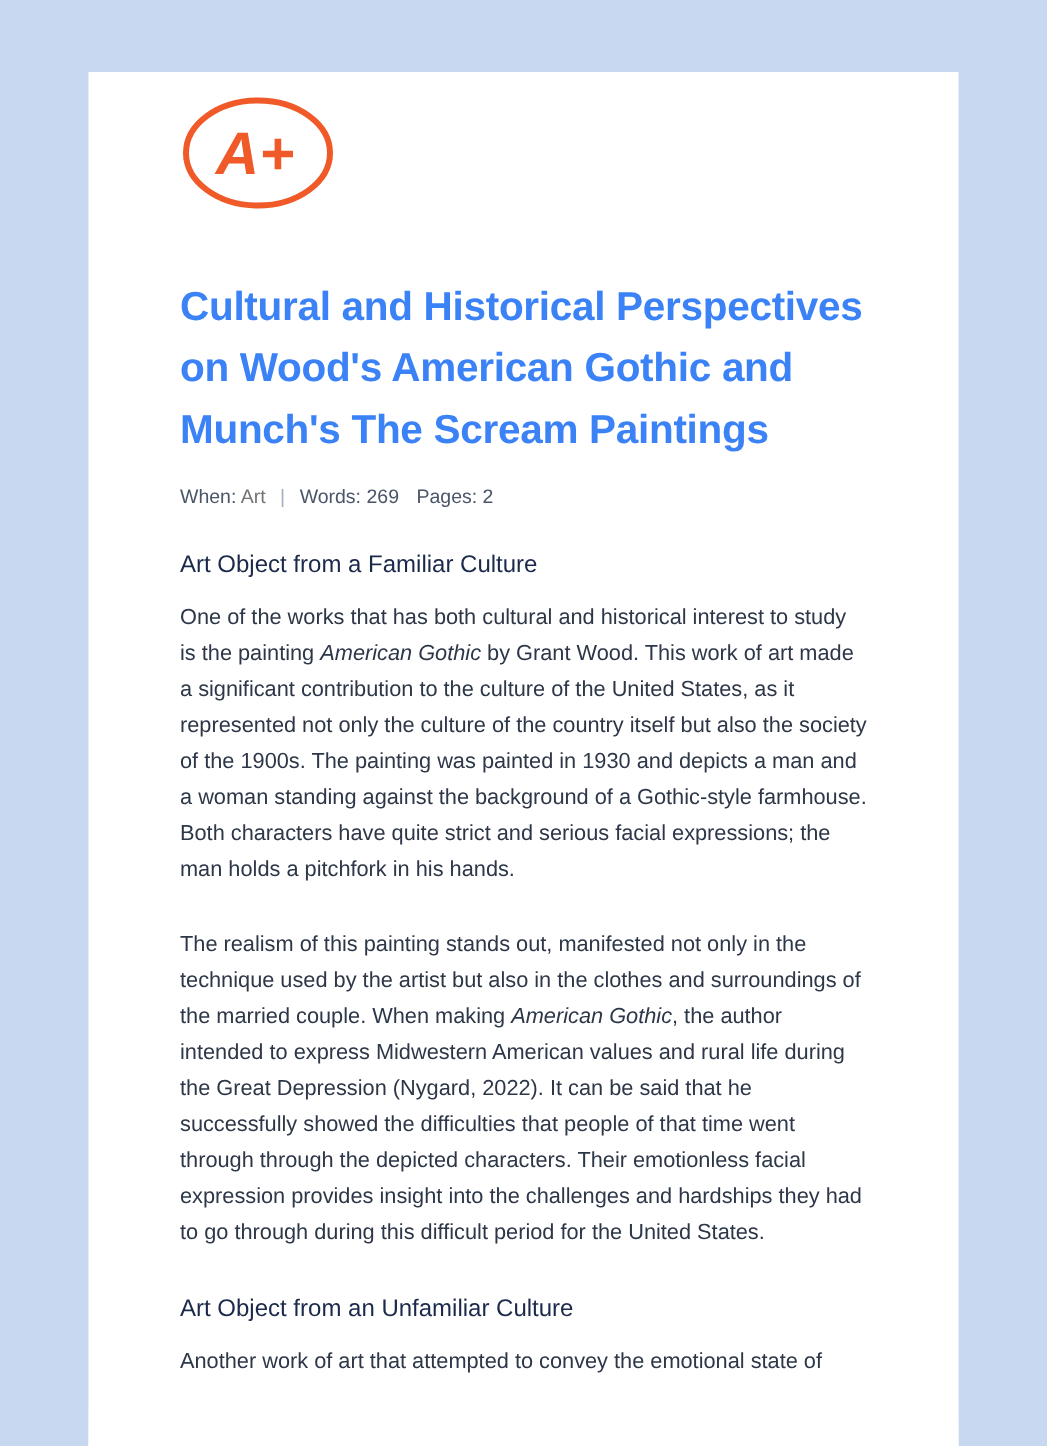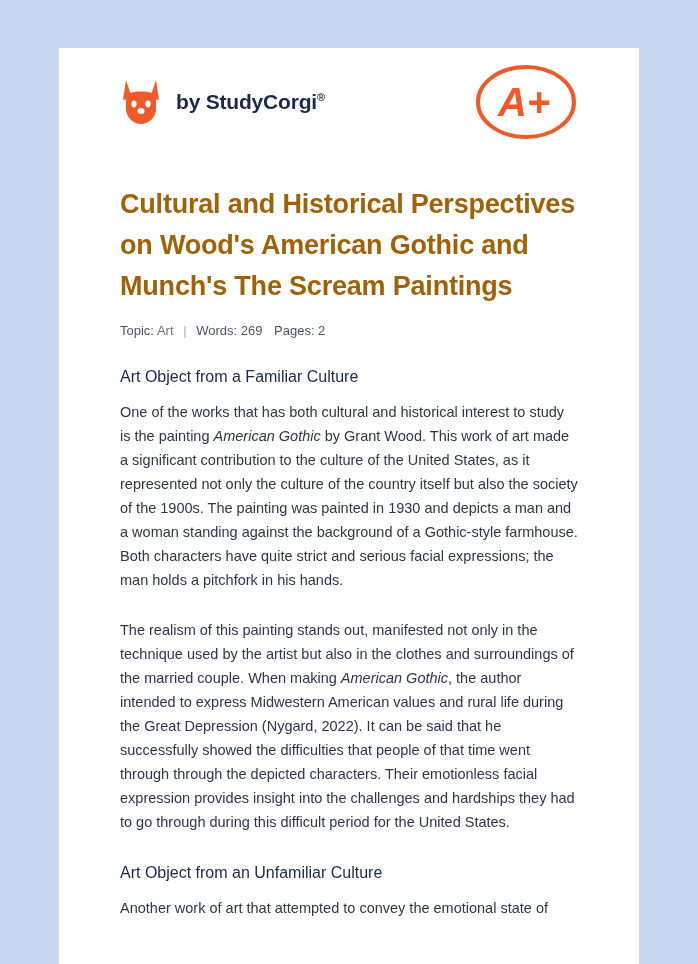--- a/index.html
+++ b/index.html
@@ -63,21 +63,21 @@
     height: 80px;
     position: relative;
   }
   .grade-badge svg {
     display: block;
   }
   
   h1.doc-title {
     font-size: 27px;
     line-height: 41px;
-    color: #a16207;
+    color: #3b82f6;
     font-weight: bold;
     margin: 28px 0 0 0;
     letter-spacing: -0.2px;
   }
   .meta-line {
     margin-top: 16px;
     font-size: 13px;
     color: #4a5568;
   }
   .meta-line a {
@@ -118,45 +118,32 @@
   }
 </style>
 </head>
 <body>
 
 <div class="page-wrap">
   <div class="page-sheet">
     <div class="inner">
 
       <div class="brand-row">
-        <div class="brand-left">
-          <span class="logo-mark">
-            <svg width="42" height="48" viewBox="0 0 42 48">
-              <path d="M6 2 L3 22 L12 20 Z" fill="#f05a28"></path>
-              <path d="M36 2 L39 22 L30 20 Z" fill="#f05a28"></path>
-              <path d="M6 18 C6 12, 36 12, 36 18 L36 30 C36 42, 26 46, 21 46 C16 46, 6 42, 6 30 Z" fill="#f05a28"></path>
-              <ellipse cx="14" cy="26" rx="2.6" ry="3.4" fill="#ffffff"></ellipse>
-              <ellipse cx="28" cy="26" rx="2.6" ry="3.4" fill="#ffffff"></ellipse>
-              <path d="M21 33 m-3.5 0 a3.5 3 0 1 0 7 0 a3.5 3 0 1 0 -7 0" fill="#ffffff"></path>
-            </svg>
-          </span>
-          <span class="brand-text"><span>by </span><span>StudyCorgi</span><span class="reg">®</span></span>
-        </div>
         <div class="grade-badge">
           <svg width="104" height="80" viewBox="0 0 104 80">
             <ellipse cx="52" cy="40" rx="48" ry="35" fill="none" stroke="#f05a28" stroke-width="4"></ellipse>
             <text x="50" y="54" font-family="Liberation Sans, sans-serif" font-size="40" font-weight="bold" fill="#f05a28" text-anchor="middle" font-style="italic">A+</text>
           </svg>
         </div>
       </div>
 
       <h1 class="doc-title">Cultural and Historical Perspectives on Wood's American Gothic and Munch's The Scream Paintings</h1>
 
       <div class="meta-line">
-        <span>Topic:</span>
+        <span>When:</span>
         <a href="#">Art</a>
         <span class="meta-sep">|</span>
         <span class="meta-item">Words: 269</span>
         <span class="meta-item" style="padding-left:8px">Pages: 2</span>
       </div>
 
       <h2 class="section-title">Art Object from a Familiar Culture</h2>
       <p class="body-par">
         <span>One of the works that has both cultural and historical interest to study is the painting </span><em>American Gothic</em><span> by Grant Wood. This work of art made a significant contribution to the culture of the United States, as it represented not only the culture of the country itself but also the society of the 1900s. The painting was painted in 1930 and depicts a man and a woman standing against the background of a Gothic-style farmhouse. Both characters have quite strict and serious facial expressions; the man holds a pitchfork in his hands.</span>
       </p>

